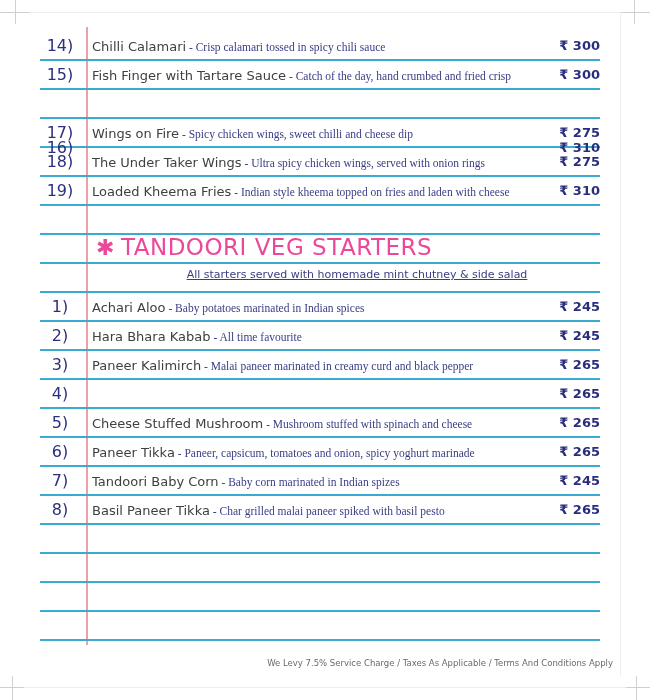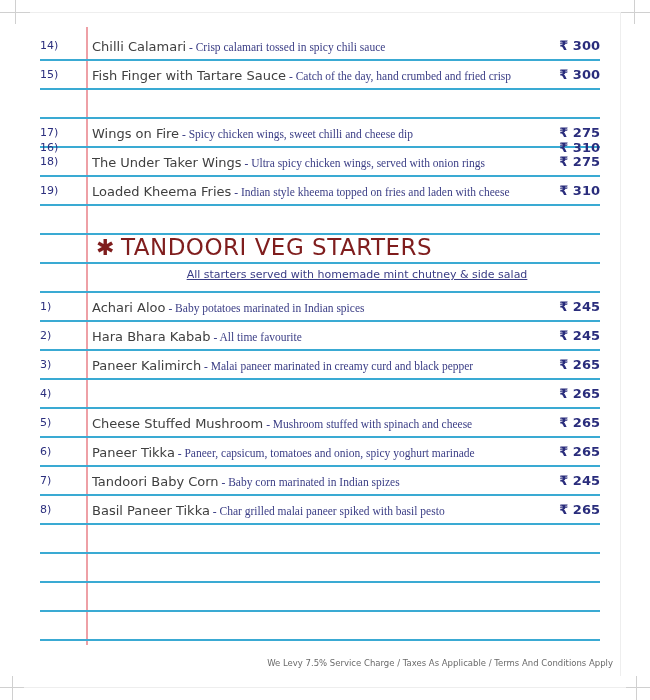--- a/index.html
+++ b/index.html
@@ -4,26 +4,26 @@
 <style>
   html, body { margin: 0; padding: 0; }
   body {
     width: 650px; height: 700px; background: #ffffff; position: relative; overflow: hidden;
     font-family: "DejaVu Sans", sans-serif;
   }
   .crop { position: absolute; background: #d0d0d0; }
   .rule { position: absolute; left: 40px; width: 560px; height: 2px; background: #3aaad3; }
   .margin-line { position: absolute; left: 86px; top: 27px; width: 1.5px; height: 98px; background: #eea0a6; }
   .row { position: absolute; left: 40px; width: 560px; height: 26px; display: flex; align-items: center; color: #2c2f7e; }
-  .num { position: absolute; left: 0; width: 40px; text-align: left; font-size: 11px; color: #2c2f7e; }
+  .num { position: absolute; left: 0; width: 40px; text-align: center; font-size: 16px; color: #2c2f7e; }
   .body-txt { position: absolute; left: 52px; right: 44px; white-space: nowrap; overflow: hidden; }
   .name { font-weight: normal; font-size: 13px; color: #404040; }
   .desc { font-size: 11.5px; color: #3a3d85; font-family: Liberation Serif, serif; }
   .price { position: absolute; right: 0; font-weight: bold; font-size: 13px; color: #2a2d7c; text-align: right; white-space: nowrap; }
-  .section-title { position: absolute; left: 96px; top: 234px; font-size: 23px; color: #7f1d1d; letter-spacing: 0.5px; white-space: nowrap; }
+  .section-title { position: absolute; left: 96px; top: 234px; font-size: 23px; color: #ec4899; letter-spacing: 0.5px; white-space: nowrap; }
   .section-title .star { font-size: 22px; margin-right: 6px; font-weight: bold; }
   .section-sub { position: absolute; left: 12px; width: 650px; top: 268px; text-align: center; font-size: 11px; color: #3a3d85; padding-left: 40px; box-sizing: border-box; text-decoration: underline; }
   .squiggle { text-decoration: underline wavy #e05560; text-underline-offset: 3px; text-decoration-thickness: 1px; }
   .footer { position: absolute; right: 37px; top: 658px; font-family: "DejaVu Sans", sans-serif; font-size: 8.5px; color: #6a6a6a; white-space: nowrap; }
 </style>
 </head>
 <body>
 
 <div class="crop" style="left:0;top:12px;width:30px;height:1px;"></div>
 <div class="crop" style="left:15px;top:0;width:1px;height:24px;"></div>

